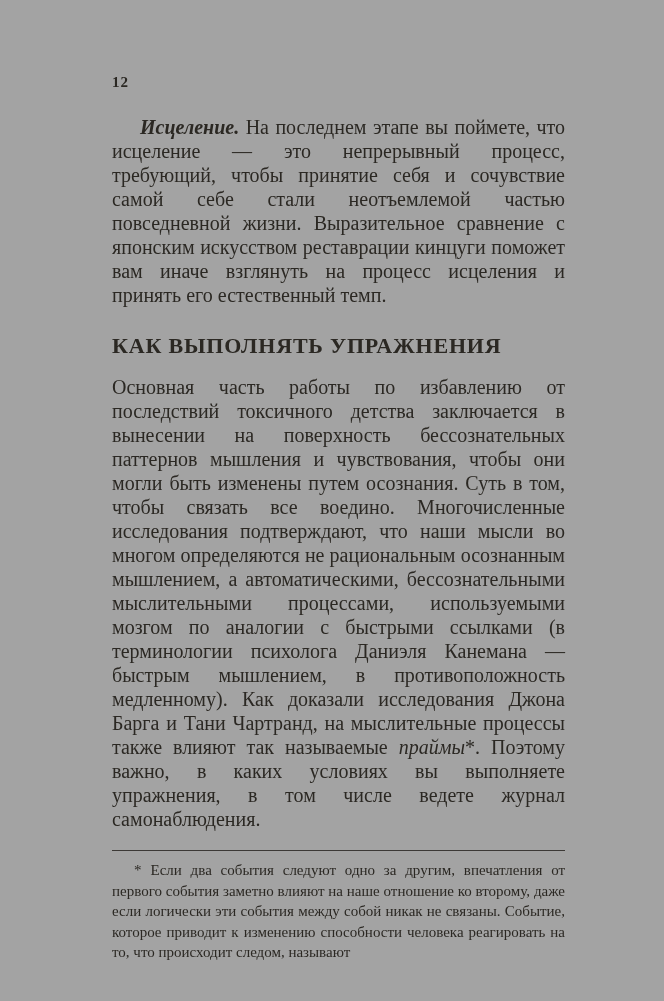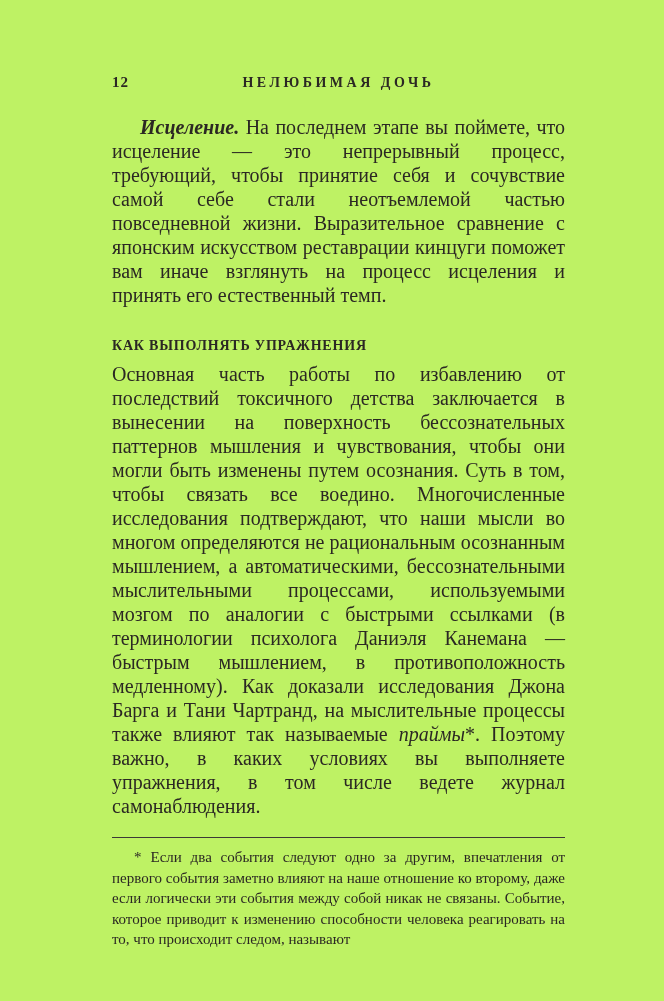--- a/index.html
+++ b/index.html
@@ -13,21 +13,21 @@
     position: relative;
     overflow: hidden;
     font-family: "Liberation Serif", "DejaVu Serif", serif;
     color: #2b2823;
   }
   .page {
     position: absolute;
     inset: 0;
     padding: 74px 99px 0 112px;
     box-sizing: border-box;
-    background: #bef264;
+    background: #a3a3a3;
   }
   
   .running-header {
     display: grid;
     grid-template-columns: 1fr auto 1fr;
     align-items: baseline;
     margin-bottom: 24px;
   }
   .page-num {
     justify-self: start;
@@ -51,22 +51,22 @@
     line-height: 24px;
     text-align: justify;
     hyphens: none;
   }
   .body-text p.indent { text-indent: 28px; }
   .lead-word {
     font-weight: bold;
     font-style: italic;
   }
   h2.section-heading {
-    margin: 27px 0 4px 0;
-    font-size: 14px;
+    margin: 27px 0 17px 0;
+    font-size: 22px;
     line-height: 24px;
     font-weight: bold;
     letter-spacing: 0.8px;
   }
   em { }
 
   
   .footnote-area { margin-top: 19px; }
   .footnote-rule {
     border: none;
@@ -83,21 +83,20 @@
   }
   .fn-marker { margin-right: 9px; }
 </style>
 </head>
 <body>
 
 <div class="page">
 
   <header class="running-header">
     <span class="page-num">12</span>
-    <span class="running-title">НЕЛЮБИМАЯ ДОЧЬ</span>
     <span class="header-spacer"></span>
   </header>
 
   <main class="body-text">
 
     <p class="indent"><span class="lead-word">Исцеление.</span><span> На последнем этапе вы поймете, что исцеление — это непрерывный процесс, требующий, чтобы принятие себя и сочувствие самой себе стали неотъемлемой частью повседневной жизни. Выразительное сравнение с японским искусством реставрации кинцуги поможет вам иначе взглянуть на процесс исцеления и принять его естественный темп.</span></p>
 
 
     <h2 class="section-heading">КАК ВЫПОЛНЯТЬ УПРАЖНЕНИЯ</h2>
 

